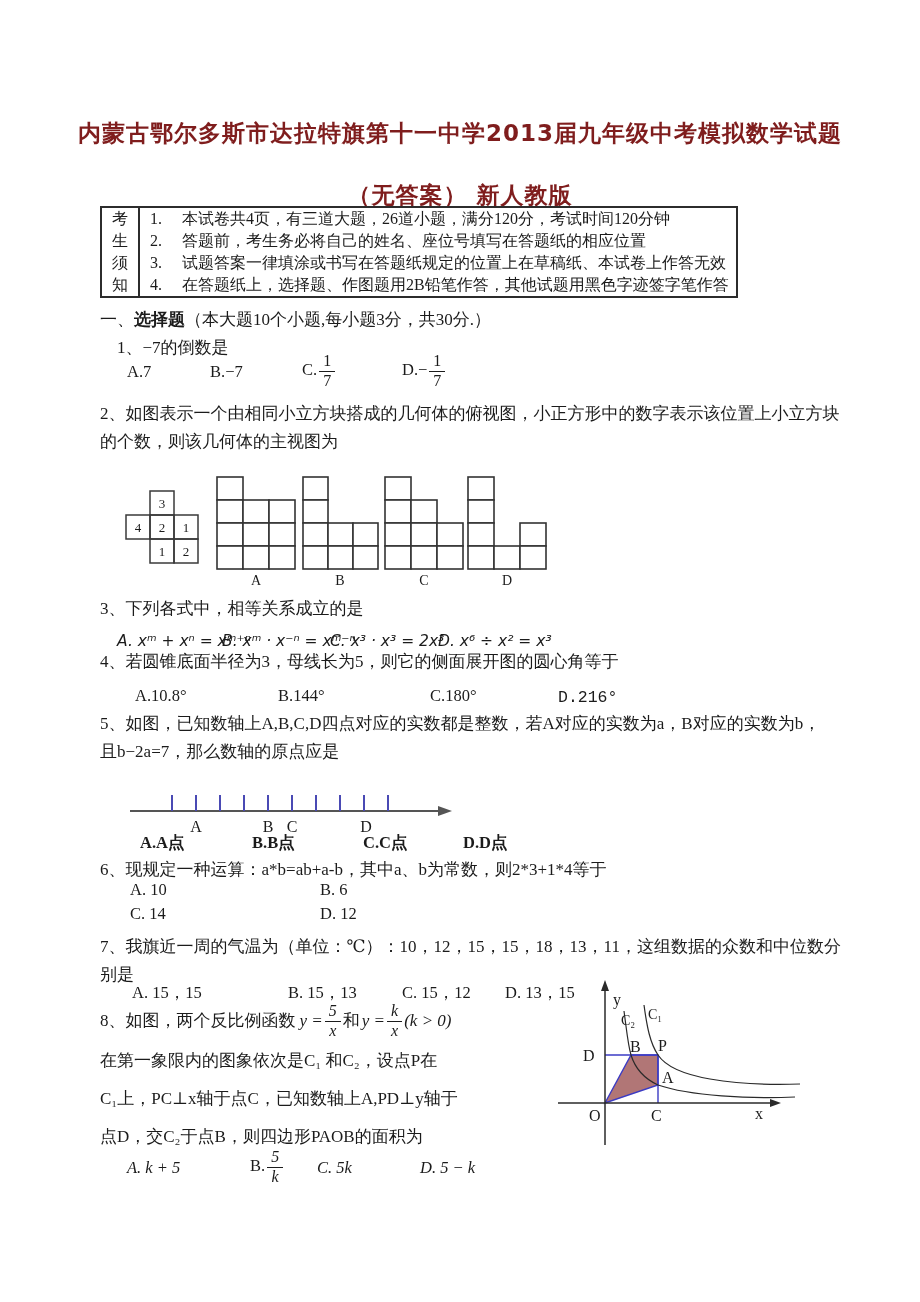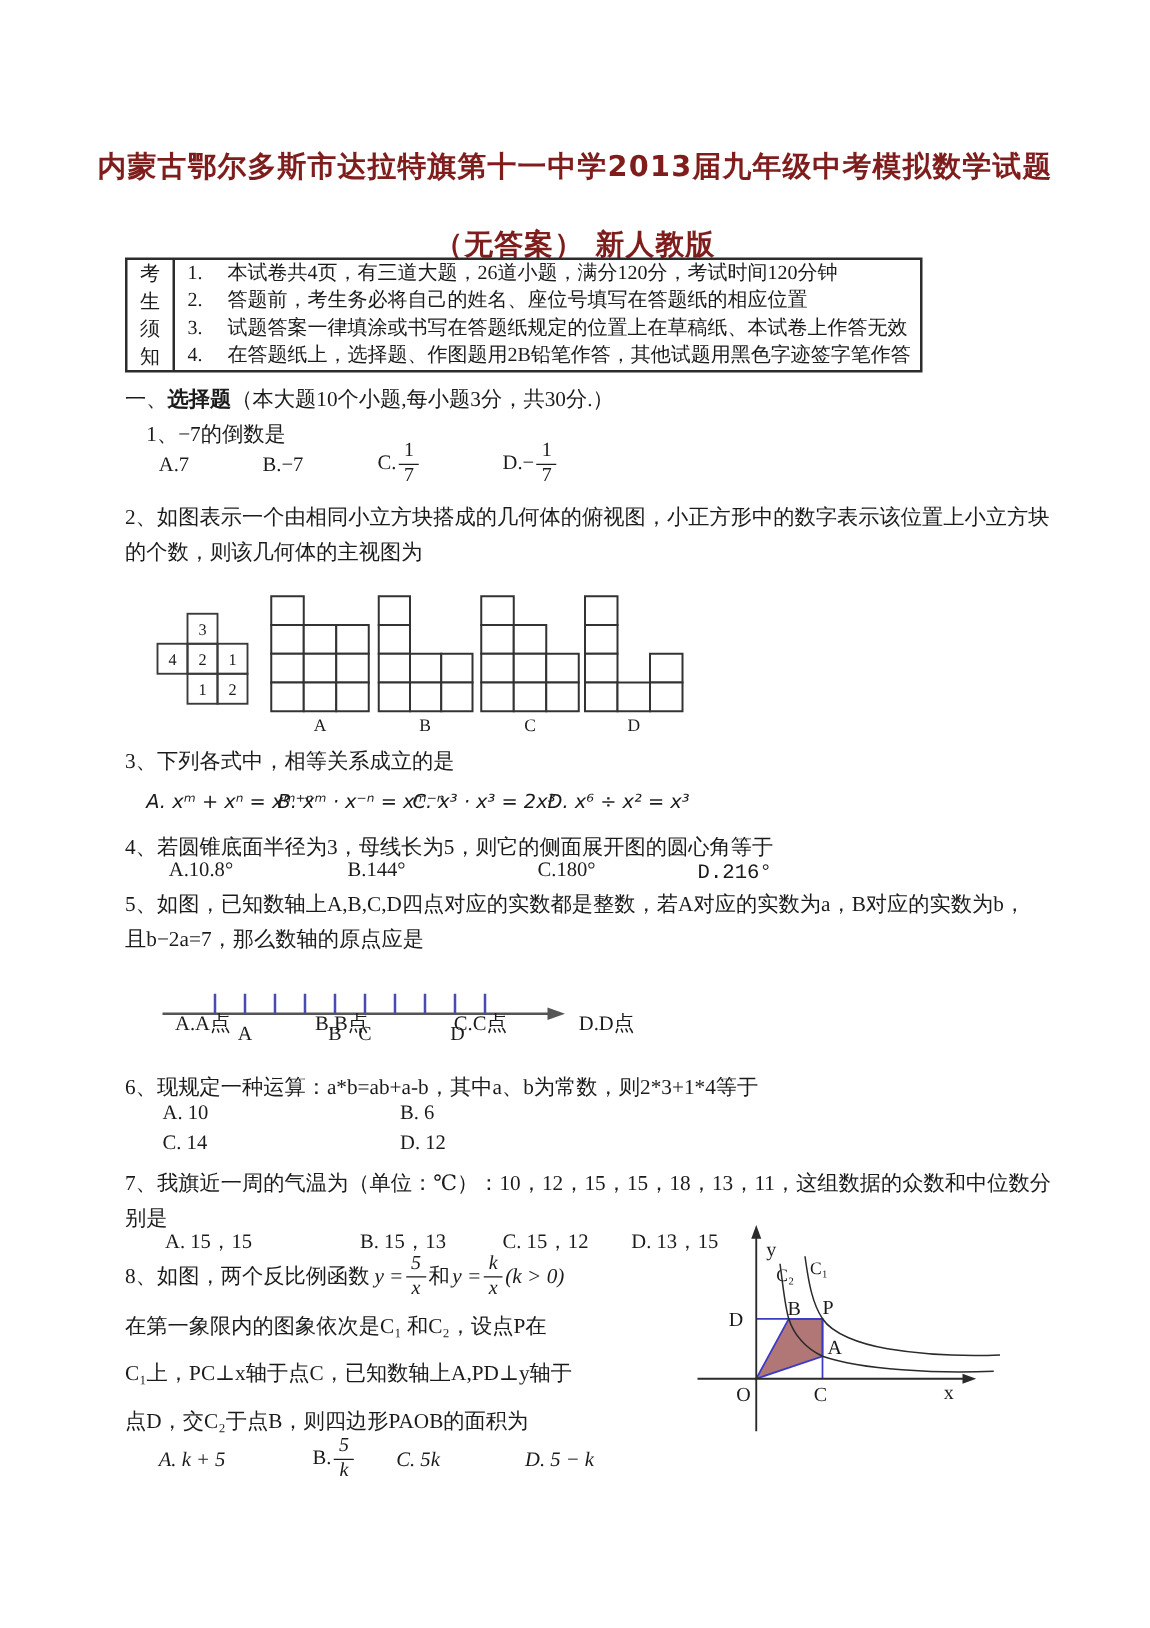--- a/index.html
+++ b/index.html
@@ -136,21 +136,21 @@
   </svg>
 
   <div class="abs qtext" style="left:100px;top:595px;">3、下列各式中，相等关系成立的是</div>
   <div class="abs" style="left:100px;top:620px;width:740px;height:42px;">
     <span class="opt mathopt" style="left:17px;top:12px;">A.  xᵐ + xⁿ = xᵐ⁺ⁿ</span>
     <span class="opt mathopt" style="left:122px;top:12px;">B.  xᵐ · x⁻ⁿ = xᵐ⁻ⁿ</span>
     <span class="opt mathopt" style="left:230px;top:12px;">C.  x³ · x³ = 2x³</span>
     <span class="opt mathopt" style="left:338px;top:12px;">D. x⁶ ÷ x² = x³</span>
   </div>
 
-  <div class="abs qtext" style="left:100px;top:664px;">4、若圆锥底面半径为3，母线长为5，则它的侧面展开图的圆心角等于</div>
+  <div class="abs qtext" style="left:100px;top:648px;">4、若圆锥底面半径为3，母线长为5，则它的侧面展开图的圆心角等于</div>
   <div class="abs" style="left:100px;top:686px;width:740px;height:26px;">
     <span class="opt" style="left:35px;top:0;">A.10.8°</span>
     <span class="opt" style="left:178px;top:0;">B.144°</span>
     <span class="opt" style="left:330px;top:0;">C.180°</span>
     <span class="opt" style="left:458px;top:2px;font-family:Liberation Mono, monospace;">D.216°</span>
   </div>
 
   <div class="abs qtext" style="left:100px;top:710px;">5、如图，已知数轴上A,B,C,D四点对应的实数都是整数，若A对应的实数为a，B对应的实数为b，</div>
   <div class="abs qtext" style="left:100px;top:738px;">且b−2a=7，那么数轴的原点应是</div>
 
@@ -170,21 +170,21 @@
         <line x1="288" y1="17" x2="288" y2="33"></line>
     </g>
     <g font-size="16" fill="#1b1b1b" text-anchor="middle">
       <text x="96" y="54">A</text>
       <text x="168" y="54">B</text>
       <text x="192" y="54">C</text>
       <text x="266" y="54">D</text>
     </g>
   </svg>
 
-  <div class="abs" style="left:100px;top:808px;width:740px;height:26px;">
+  <div class="abs" style="left:100px;top:832px;width:740px;height:26px;font-weight:bold;">
     <span class="opt" style="left:40px;top:0;">A.A点</span>
     <span class="opt" style="left:152px;top:0;">B.B点</span>
     <span class="opt" style="left:263px;top:0;">C.C点</span>
     <span class="opt" style="left:363px;top:0;">D.D点</span>
   </div>
 
   <div class="abs qtext" style="left:100px;top:856px;">6、现规定一种运算：a*b=ab+a-b，其中a、b为常数，则2*3+1*4等于</div>
   <div class="abs" style="left:100px;top:880px;width:740px;height:50px;">
     <span class="opt" style="left:30px;top:0;">A.  10</span>
     <span class="opt" style="left:220px;top:0;">B.  6</span>

